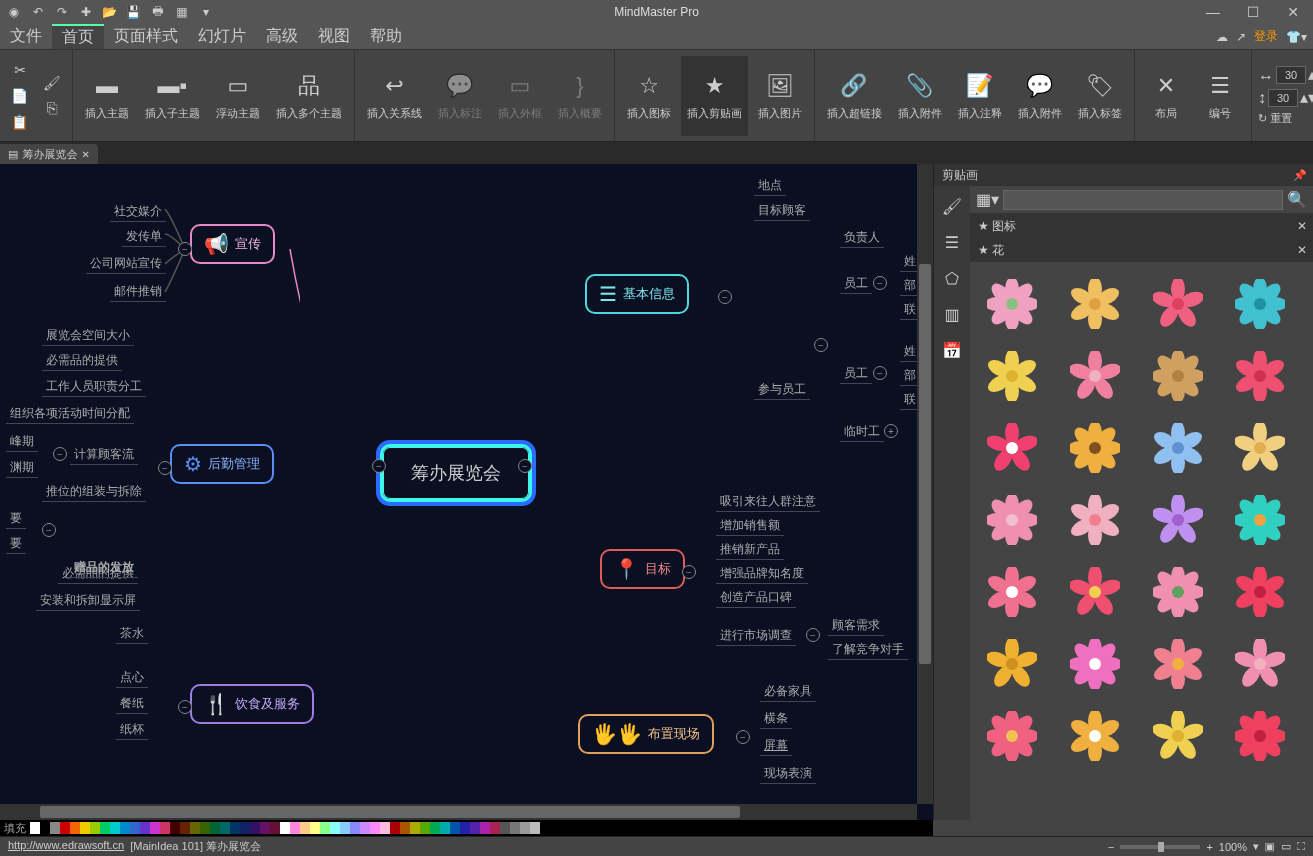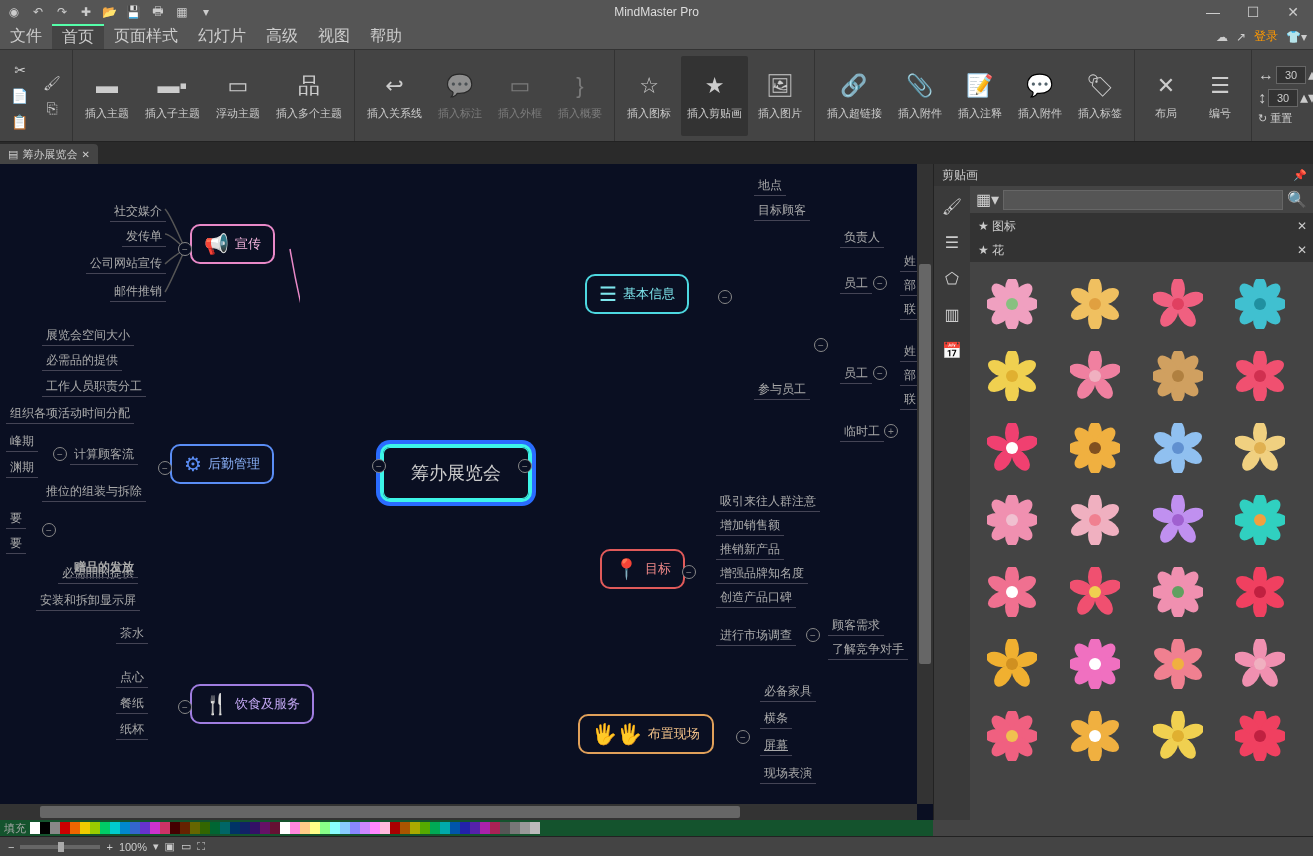--- a/index.html
+++ b/index.html
@@ -72,21 +72,21 @@
 .rp-sidebar-item { width:28px; height:28px; display:flex; align-items:center; justify-content:center; cursor:pointer; font-size:16px; border-radius:3px; }
 .rp-content { flex:1; display:flex; flex-direction:column; }
 .rp-toolbar { height:28px; display:flex; align-items:center; gap:4px; padding:0 6px; border-bottom:1px solid #333; }
 .rp-search { flex:1; height:20px; background:#555; border:1px solid #666; }
 .rp-section-hdr { height:24px; background:#333; display:flex; align-items:center; padding:0 8px; font-size:12px; position:relative; }
 .rp-section-hdr .x { position:absolute; right:6px; cursor:pointer; }
 .clip-grid { display:grid; grid-template-columns:repeat(4,1fr); gap:12px; padding:12px; overflow:auto; }
 .clip-item { width:60px; height:60px; display:flex; align-items:center; justify-content:center; cursor:pointer; }
 
 
-.palette-strip { position:absolute; left:0; right:380px; bottom:20px; height:16px; background:#14532d; display:flex; align-items:center; }
+.palette-strip { position:absolute; left:0; right:380px; bottom:20px; height:16px; background:#000000; display:flex; align-items:center; }
 .palette-label { font-size:11px; padding:0 4px; color:#aaa; }
 .palette-swatches { display:flex; height:12px; }
 .palette-swatch { width:10px; height:12px; cursor:pointer; }
 
 
 .statusbar { position:absolute; bottom:0; left:0; right:0; height:20px; background:#444; display:flex; align-items:center; padding:0 8px; font-size:11px; border-top:1px solid #222; }
 .status-left { flex:1; display:flex; gap:6px; }
 .status-left a { color:#ccc; text-decoration:underline; }
 .status-right { display:flex; align-items:center; gap:6px; }
 .zoom-slider { width:80px; height:4px; background:#666; position:relative; }
@@ -796,20 +796,24 @@
       <div class="palette-swatch" style="background: rgb(170, 34, 170);"></div>
       <div class="palette-swatch" style="background: rgb(170, 34, 85);"></div>
       <div class="palette-swatch" style="background: rgb(85, 85, 85);"></div>
       <div class="palette-swatch" style="background: rgb(119, 119, 119);"></div>
       <div class="palette-swatch" style="background: rgb(153, 153, 153);"></div>
       <div class="palette-swatch" style="background: rgb(187, 187, 187);"></div>
     </div>
 </div>
 
 <div class="statusbar">
+  <div class="status-left">
+    <a>http://www.edrawsoft.cn</a>
+    <span>[MainIdea 101]  筹办展览会</span>
+  </div>
   <div class="status-right">
     <span>−</span>
     <div class="zoom-slider">
         <div class="zoom-thumb"></div>
       </div>
     <span>+</span>
     <span>100%</span>
     <span>▾</span>
     <span>▣</span>
     <span>▭</span>

